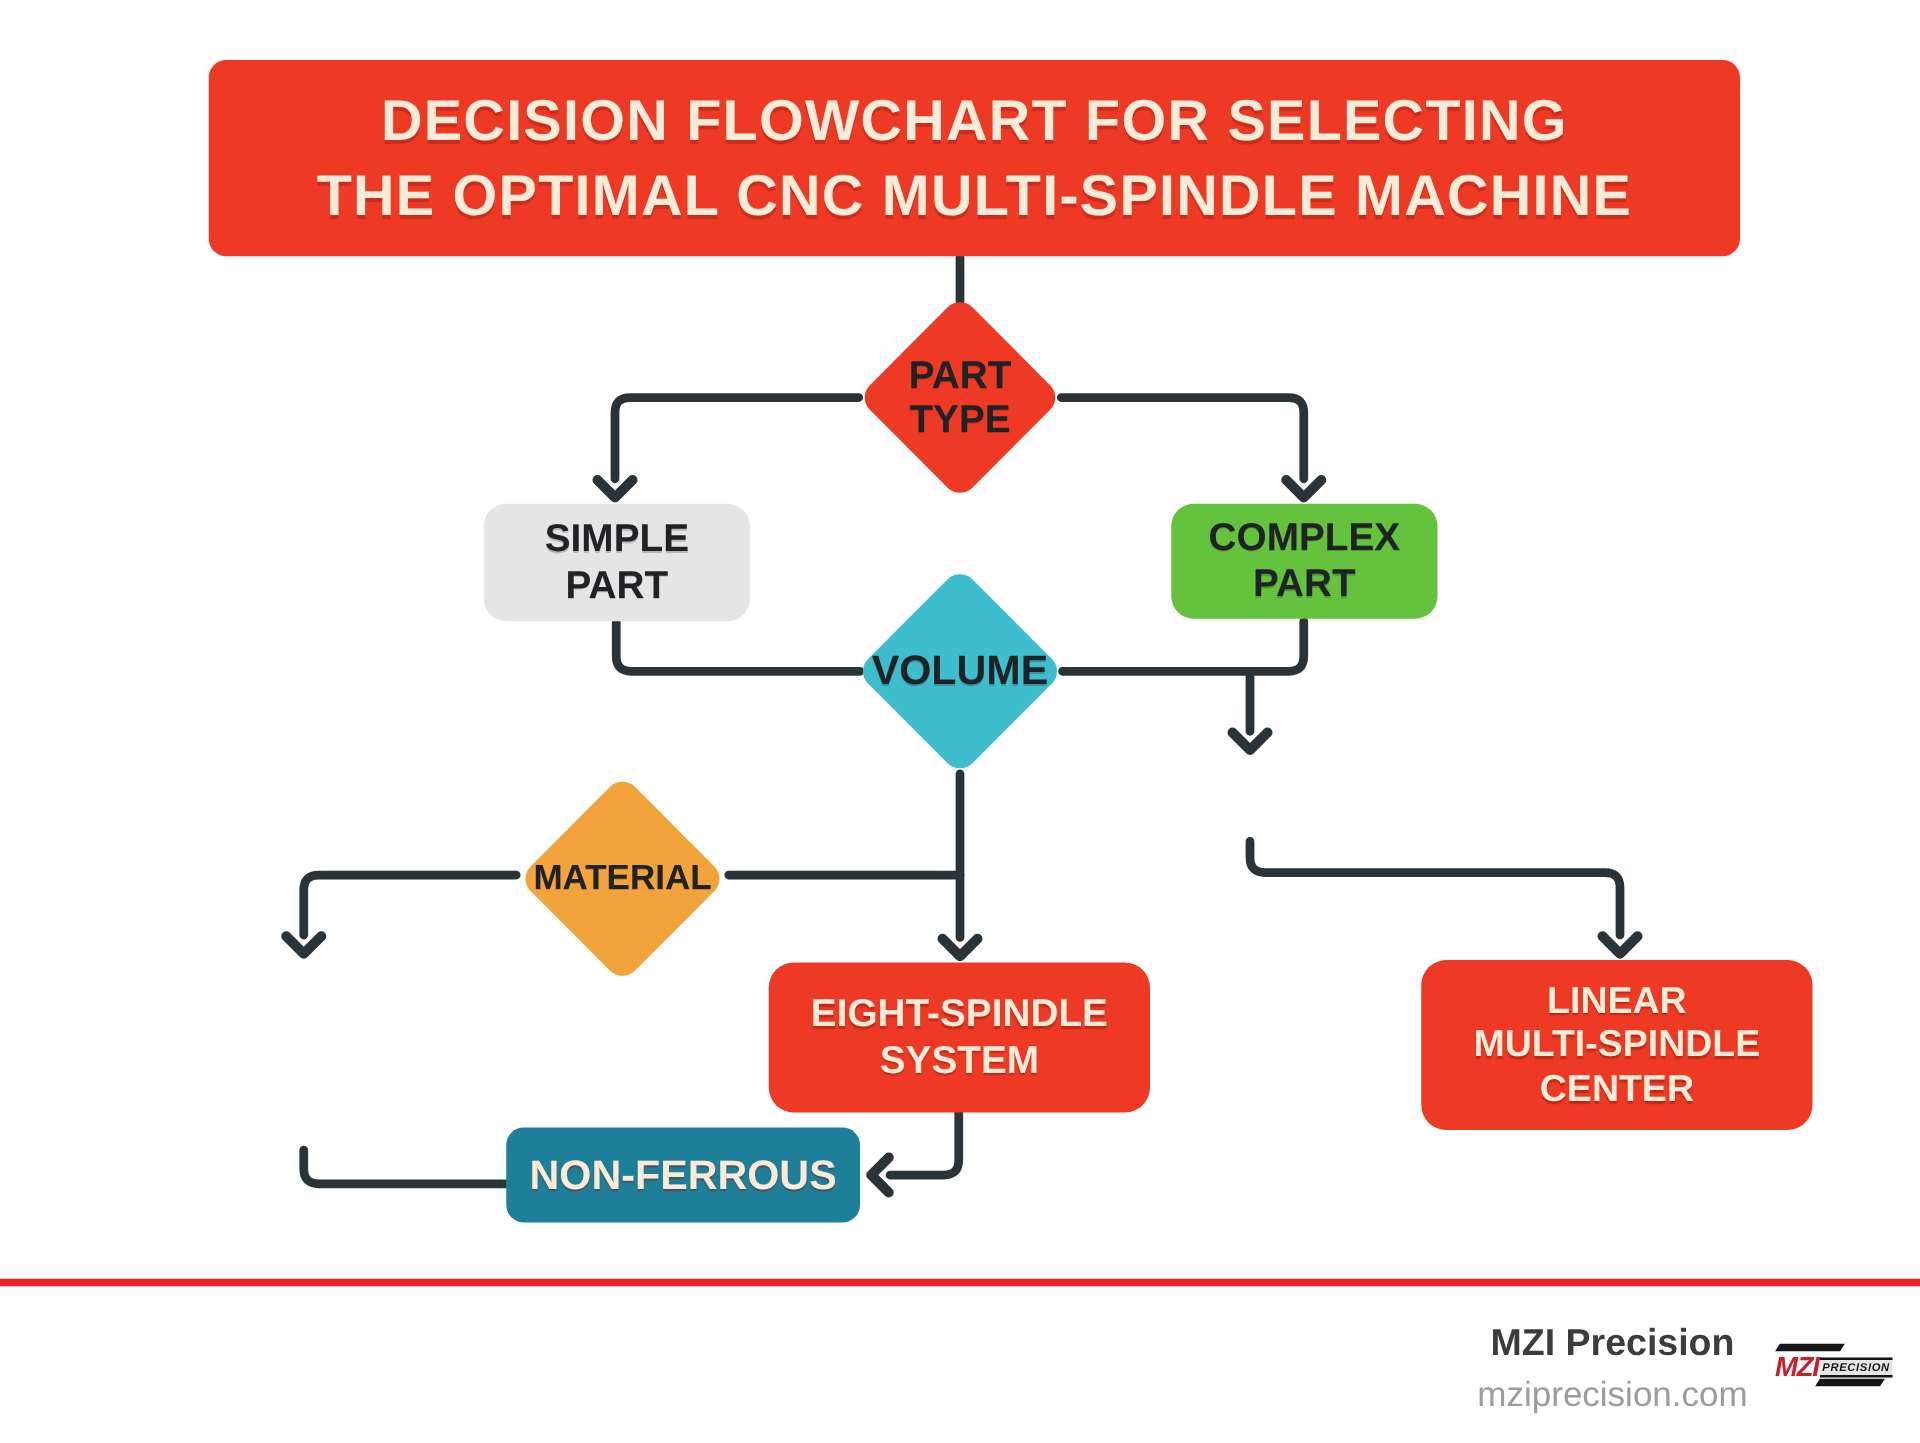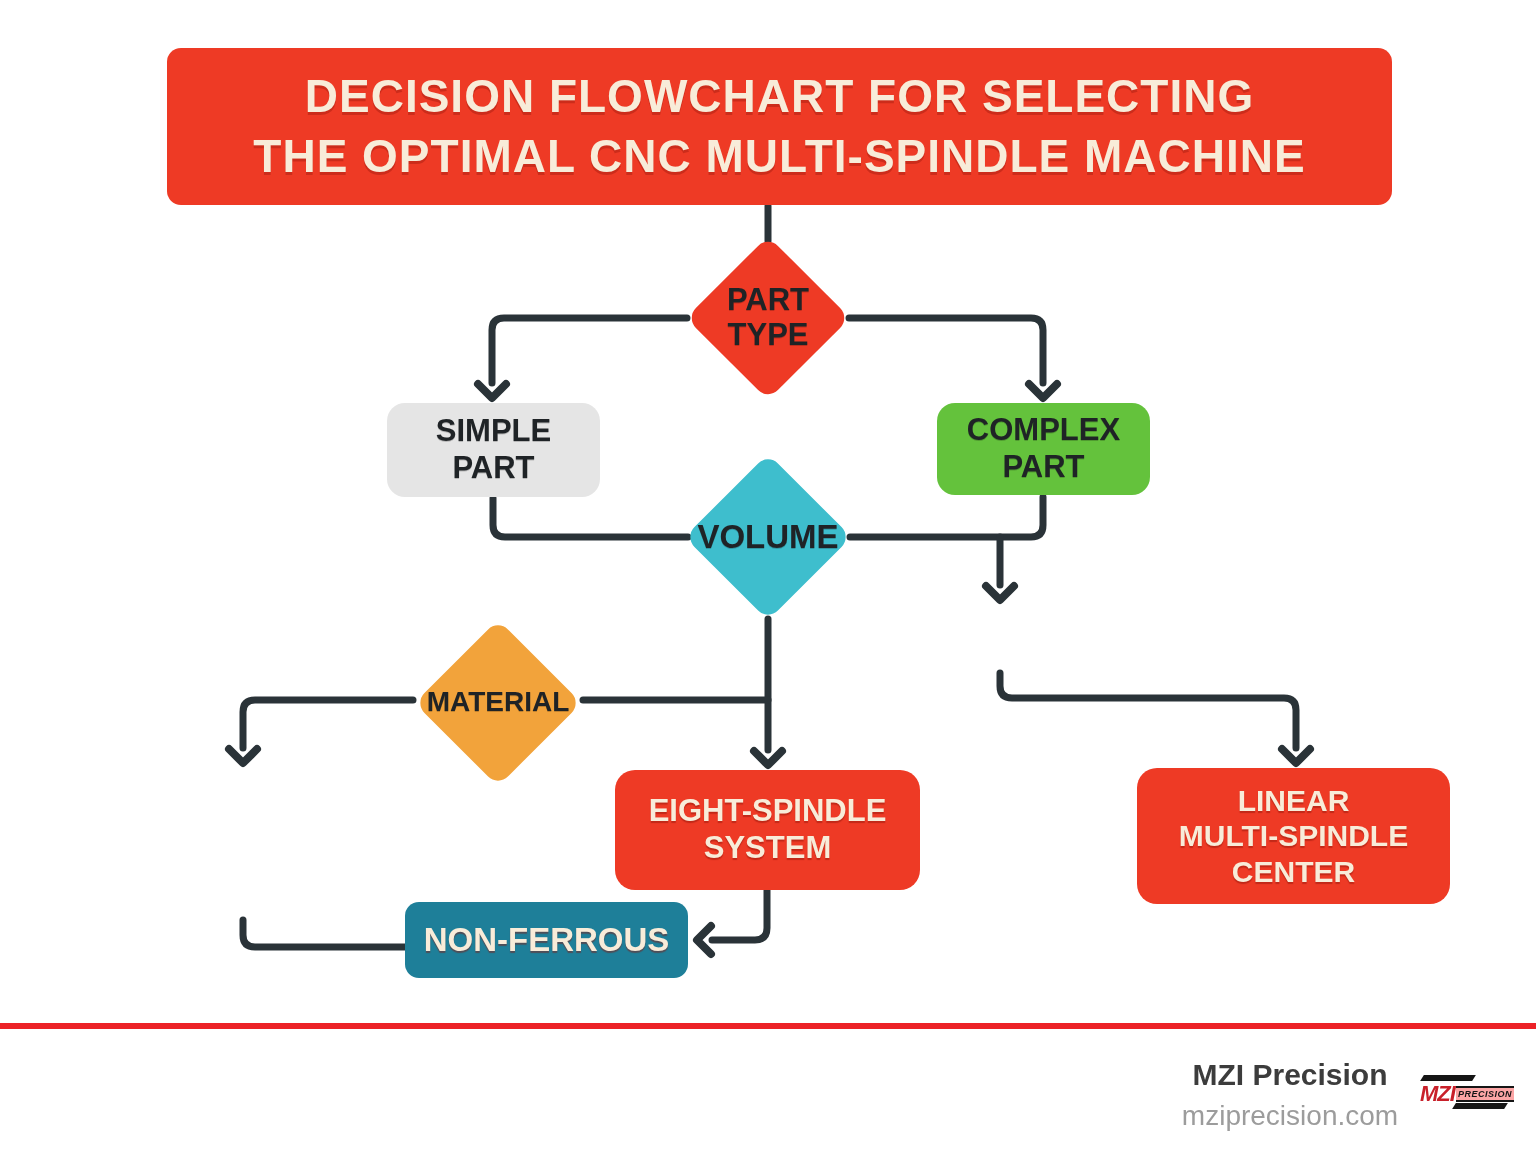--- a/index.html
+++ b/index.html
@@ -35,21 +35,21 @@
   }
   .footer-company{color:#3c3c3c;font-weight:bold;font-size:30px;}
   .footer-site{color:#9c9c9c;font-size:28px;margin-top:8px;}
   .logo{position:absolute;left:1420px;top:1072px;width:88px;height:40px;}
   .logo .bar-top{position:absolute;left:2px;top:3px;width:52px;height:6px;background:#151515;transform:skewX(-32deg);}
   .logo .bar-bottom{position:absolute;left:34px;top:31px;width:52px;height:6px;background:#151515;transform:skewX(-32deg);}
   .logo .row{position:absolute;left:0;top:9px;display:flex;align-items:center;}
   .logo .mzi{color:#c8202a;font-weight:bold;font-style:italic;font-size:22px;letter-spacing:-1px;}
   .logo .precision{
     color:#151515;font-weight:bold;font-style:italic;font-size:9px;letter-spacing:.5px;
-    border-top:2px solid #151515;border-bottom:2px solid #151515;padding:1px 2px;margin-left:1px;background:#fca5a5;
+    border-top:2px solid #151515;border-bottom:2px solid #151515;padding:1px 2px;margin-left:1px;background:#e5e5e5;
   }
 </style>
 </head>
 <body>
 
 <div class="canvas">
 
   <svg class="wires" width="1536" height="1154" viewBox="0 0 1536 1154">
     <path d="M768,206 L768,241"></path>
     <path d="M687,318 L504,318 Q492,318 492,330 L492,383"></path>

